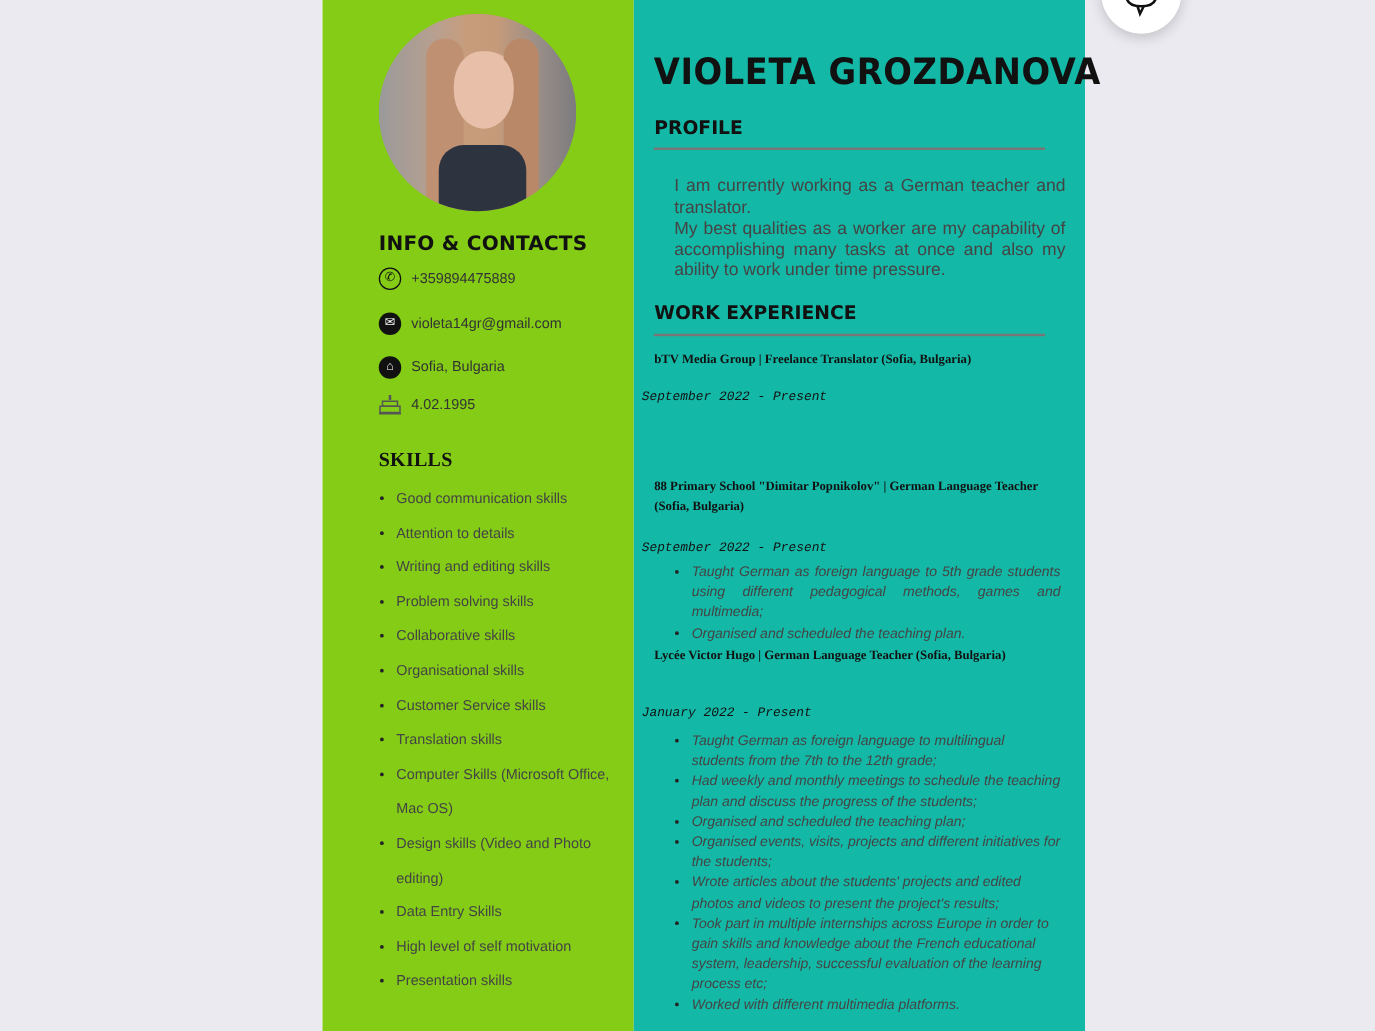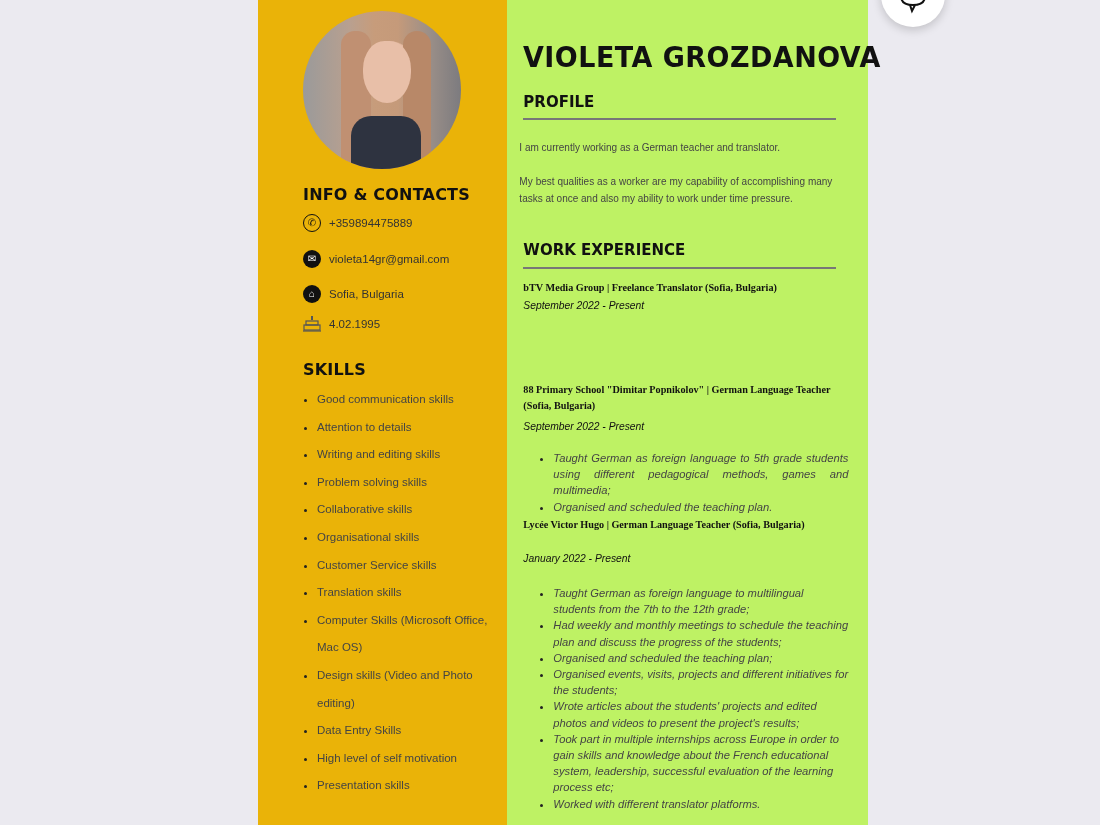--- a/index.html
+++ b/index.html
@@ -7,24 +7,24 @@
     width: 1100px; height: 825px; overflow: hidden;
     background: #ebeaf0;
     font-family: "DejaVu Sans", sans-serif;
     position: relative;
   }
   .page {
     position: absolute; left: 258px; top: 0; width: 610px; height: 825px;
     background: #ffffff; display: flex;
   }
   .left {
-    width: 251px; height: 100%; background: #eab308; position: relative;
+    width: 251px; height: 100%; background: #84cc16; position: relative;
   }
   .right {
-    width: 363px; height: 100%; background: #bef264; position: relative;
+    width: 363px; height: 100%; background: #14b8a6; position: relative;
   }
   .photo {
     position: absolute; left: 45px; top: 11px; width: 158px; height: 158px; border-radius: 50%;
     overflow: hidden;
     background: radial-gradient(circle at 55% 35%, #e3b9a0 0 18%, transparent 19%),
                 linear-gradient(90deg, #9a9a9a 0%, #b9a08f 30%, #c79c7b 45%, #c59a7a 60%, #9b8f88 80%, #7c7b7f 100%);
   }
   .photo .hair-l { position:absolute; left:38px; top:20px; width:30px; height:140px; background:#c09072; border-radius: 14px; }
   .photo .hair-r { position:absolute; left:100px; top:20px; width:28px; height:140px; background:#b88868; border-radius: 14px; }
   .photo .face { position:absolute; left:60px; top:30px; width:48px; height:62px; background:#e8bfa8; border-radius: 45% 45% 50% 50%; }
@@ -55,30 +55,30 @@
     position: absolute; left: 16px; top: 40px; font-family: "DejaVu Sans", sans-serif; font-weight: bold;
     font-size: 29px; color: #111; letter-spacing: 0.5px; white-space: nowrap;
     transform: scaleX(0.93); transform-origin: left center;
   }
   .h-right {
     position: absolute; left: 16px; font-family: "DejaVu Sans", sans-serif; font-weight: bold;
     font-size: 15px; color: #111;
   }
   .rule { position: absolute; left: 16px; width: 313px; height: 1.5px; background: #777; }
   .para {
-    position: absolute; left: 12px; width: 313px; font-family: "Liberation Sans", sans-serif;
-    font-size: 10px; line-height: 16.5px; color: #444; text-align: justify; margin: 0;
+    position: absolute; left: 32px; width: 313px; font-family: "Liberation Sans", sans-serif;
+    font-size: 14px; line-height: 16.5px; color: #444; text-align: justify; margin: 0;
   }
   .job-title {
     position: absolute; left: 16px; width: 313px; font-family: Liberation Serif, serif; font-weight: bold;
     font-size: 10.2px; line-height: 15.5px; color: #111;
   }
   .job-date {
-    position: absolute; left: 16px; font-family: Liberation Sans, sans-serif; font-style: italic;
-    font-size: 10.3px; color: #111;
+    position: absolute; left: 6px; font-family: Liberation Mono, monospace; font-style: italic;
+    font-size: 10.3px; color: #111; margin-top: 12px;
   }
   .bullets {
     position: absolute; left: 16px; width: 313px; margin: 12px; padding: 0 0 0 18px; box-sizing: border-box;
     font-family: "Liberation Sans", sans-serif; font-size: 11.2px; line-height: 16.2px; color: #444; font-style: italic;
   }
   .bullets.justify li { text-align: justify; }
   .bullets li::marker { color: #222; }
 
   .chat-btn {
     position: absolute; left: 881px; top: -37px; width: 64px; height: 64px; border-radius: 50%;
@@ -117,21 +117,21 @@
         <svg width="18" height="16" viewBox="0 0 18 16">
             <rect x="8" y="0" width="2" height="4" fill="#555"></rect>
             <rect x="3" y="5" width="12" height="4" fill="none" stroke="#555" stroke-width="1.2"></rect>
             <rect x="1" y="9" width="16" height="5" fill="none" stroke="#555" stroke-width="1.2"></rect>
             <line x1="0" y1="15" x2="18" y2="15" stroke="#555" stroke-width="1.2"></line>
           </svg>
       </span>
       <span>4.02.1995</span>
     </div>
 
-    <div class="h-left" style="top:360px;">SKILLS</div>
+    <div class="h-left" style="top:360px;font-family:Liberation Serif, serif;">SKILLS</div>
     <ul class="skills">
       <li>Good communication skills</li>
       <li>Attention to details</li>
       <li>Writing and editing skills</li>
       <li>Problem solving skills</li>
       <li>Collaborative skills</li>
       <li>Organisational skills</li>
       <li>Customer Service skills</li>
       <li>Translation skills</li>
       <li>Computer Skills (Microsoft Office, Mac OS)</li>
@@ -165,21 +165,21 @@
 
     <div class="job-title" style="top:517px;">Lycée Victor Hugo | German Language Teacher  (Sofia, Bulgaria)</div>
     <div class="job-date" style="top:553px;">January  2022 - Present</div>
     <ul class="bullets" style="top:573px;">
       <li>Taught German as foreign language to multilingual students from the 7th to the 12th grade;</li>
       <li>Had weekly and monthly meetings to schedule the teaching plan and discuss the progress of the students;</li>
       <li>Organised and scheduled the teaching plan;</li>
       <li>Organised events, visits, projects and different initiatives for the students;</li>
       <li>Wrote articles about the students' projects and edited photos and videos to present the project's results;</li>
       <li>Took part in multiple internships across Europe in order to gain skills and knowledge about the French educational system, leadership, successful evaluation of the learning process etc;</li>
-      <li>Worked with different translator platforms.</li>
+      <li>Worked with different multimedia platforms.</li>
     </ul>
   </div>
 </div>
 
 <div class="chat-btn">
   <span>
     <svg width="30" height="22" viewBox="0 0 30 22">
         <path d="M3 3 Q3 12 15 12 Q27 12 27 3" fill="none" stroke="#111" stroke-width="2"></path>
         <path d="M12 12 L14 18 L17 12" fill="none" stroke="#111" stroke-width="2"></path>
       </svg>

